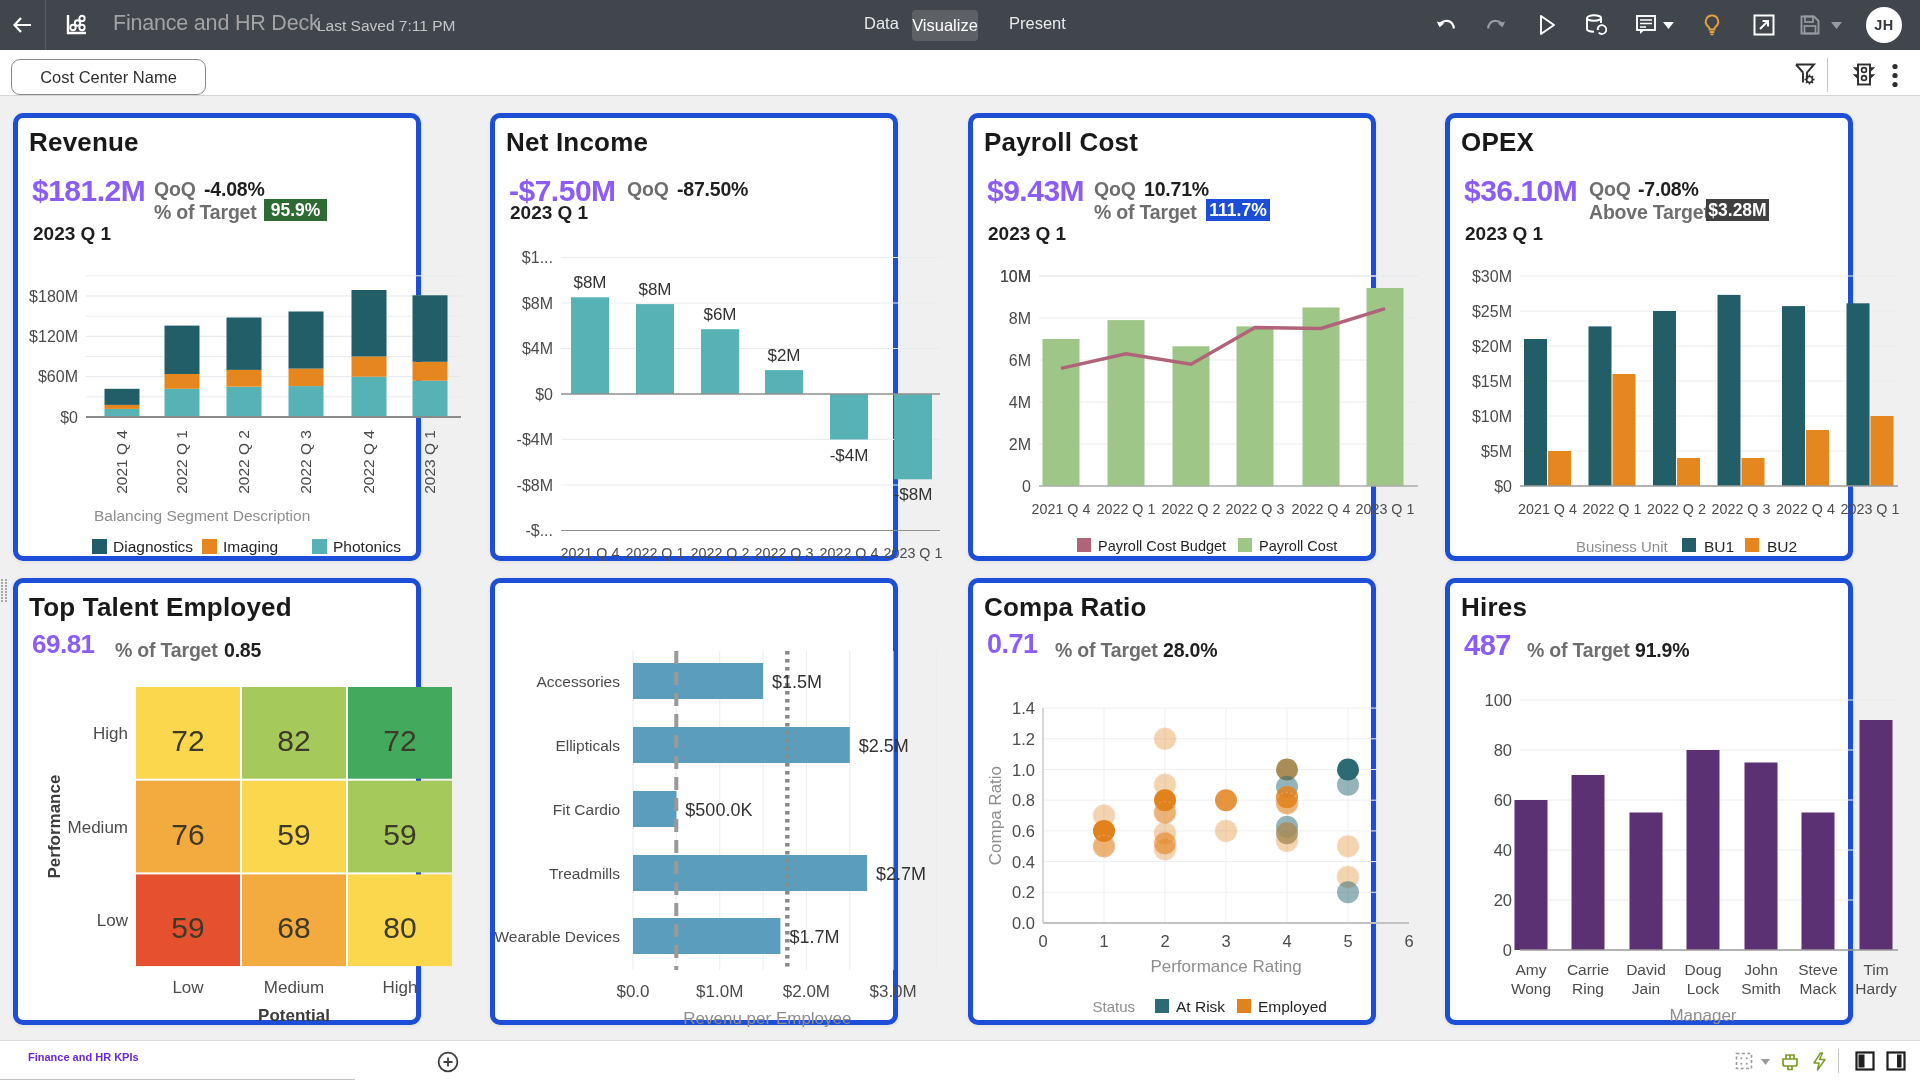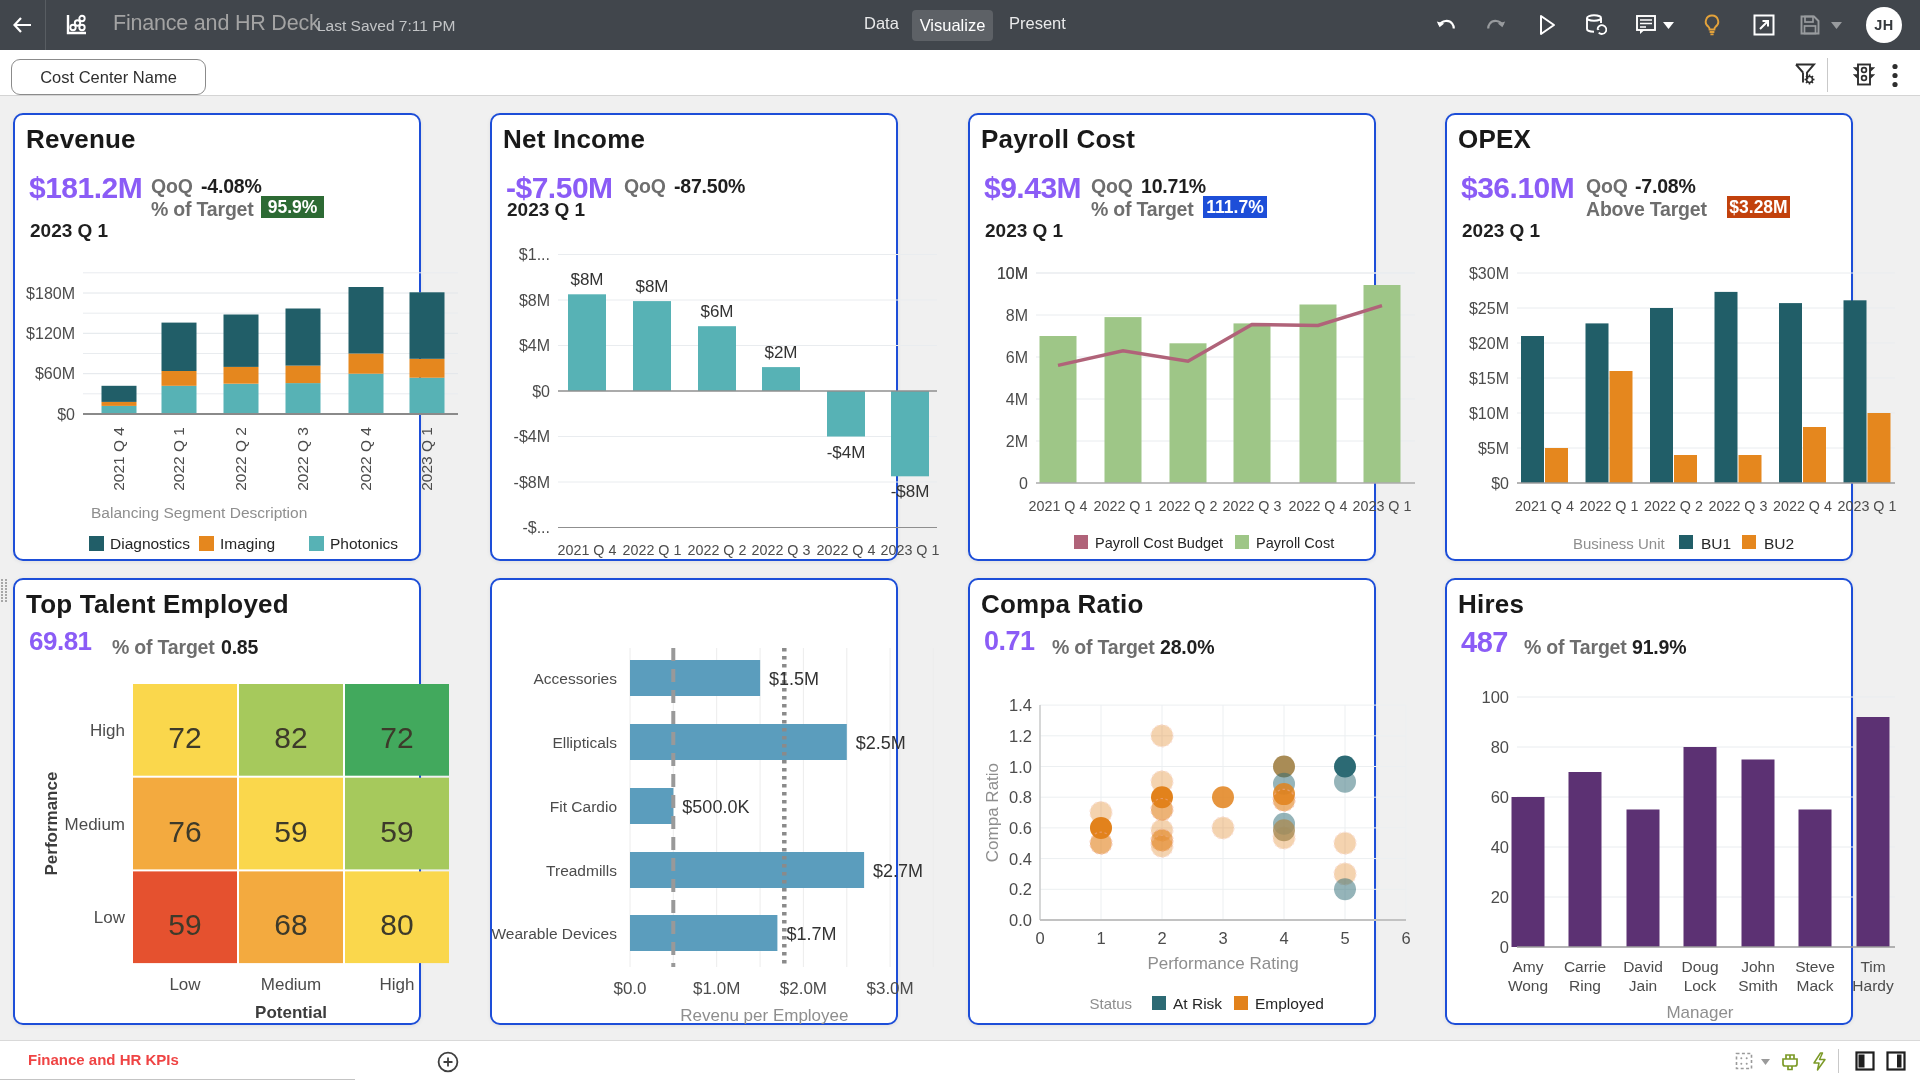--- a/index.html
+++ b/index.html
@@ -3,21 +3,21 @@
 <style>
 * { margin:0; padding:0; box-sizing:border-box; }
 html,body { width:1920px; height:1080px; overflow:hidden;
   font-family:"Liberation Sans", sans-serif; background:#f0f0f0; }
 #topbar { position:absolute; left:0; top:0; width:1920px; height:50px; background:#41464C; }
 #filterbar { position:absolute; left:0; top:50px; width:1920px; height:46px;
   background:#ffffff; border-bottom:1px solid #d4d4d4; }
 #canvas { position:absolute; left:0; top:100px; width:1920px; height:940px; background:#f0f0f0; }
 #bottombar { position:absolute; left:0; top:1040px; width:1920px; height:40px;
   background:#ffffff; border-top:1px solid #d9d9d9; }
-.card { position:absolute; width:408px; background:#ffffff; border:2px solid #1d4ed8;
+.card { position:absolute; width:408px; background:#ffffff; border:5px solid #1d4ed8;
   border-radius:10px; box-shadow:0 1px 4px rgba(0,0,0,0.07); }
 .card svg { position:absolute; left:0; top:0; }
 .ttl { position:absolute; left:11px; top:9px; font-size:26px; font-weight:bold; color:#191919; letter-spacing:0.2px;}
 .big { position:absolute; left:14px; font-size:30px; font-weight:bold; color:#8b5cf6; letter-spacing:-0.5px; }
 .qlab { color:#6e6e6e; font-weight:bold; }
 .qval { color:#1f1f1f; font-weight:bold; }
 .kpi  { position:absolute; font-size:19.5px; white-space:nowrap; letter-spacing:-0.2px; }
 .badge { position:absolute; font-size:17.5px; font-weight:bold; color:#fff; height:22px; line-height:22px; text-align:center; }
 .qtr  { position:absolute; left:15px; font-size:19px; font-weight:bold; color:#1f1f1f; }
 .pill { position:absolute; top:9px; height:36px; border:1px solid #8b8b8b; border-radius:9px;
@@ -32,21 +32,21 @@
     <svg style="position:absolute;left:66px;top:14px" width="22" height="21" viewBox="0 0 22 21">
       <path d="M2 1 V19 H20" stroke="#ffffff" stroke-width="2.4" fill="none"></path>
       <circle cx="7" cy="13.5" r="2.7" stroke="#ffffff" stroke-width="1.9" fill="none"></circle>
       <circle cx="11.5" cy="9" r="2.7" stroke="#ffffff" stroke-width="1.9" fill="none"></circle>
       <circle cx="16" cy="4.5" r="2.7" stroke="#ffffff" stroke-width="1.9" fill="none"></circle>
       <circle cx="16" cy="13.5" r="2.7" stroke="#ffffff" stroke-width="1.9" fill="none"></circle>
     </svg>
     <div style="position:absolute;left:101px;top:11px;font-size:21.5px;color:#a3a3a3;letter-spacing:-0.2px;margin-left:12px;">Finance and HR Deck</div>
     <div style="position:absolute;left:317px;top:17px;font-size:15.5px;color:#c2c4c6;">Last Saved 7:11 PM</div>
     <div style="position:absolute;left:864px;top:14px;font-size:16.5px;color:#e9eaeb;">Data</div>
-    <div style="position:absolute;left:912px;top:10px;width:81px;height:31px;background:#5D6166;border-radius:4px;color:#ffffff;font-size:16.5px;text-align:center;line-height:31px;">Visualize</div>
+    <div style="position:absolute;left:912px;top:10px;width:66px;height:31px;background:#5D6166;border-radius:4px;color:#ffffff;font-size:16.5px;text-align:center;line-height:31px;">Visualize</div>
     <div style="position:absolute;left:1009px;top:14px;font-size:16.5px;color:#e9eaeb;">Present</div>
     <svg style="position:absolute;left:1436px;top:17px" width="20" height="16" viewBox="0 0 20 16">
       <path d="M3.2 8.2 C6 3.2, 13 2.6, 16.2 6.6 C17.3 8 17.8 9.6 17.8 11.6" stroke="#ffffff" stroke-width="2.2" fill="none"></path>
       <path d="M0.8 4.6 L3.6 10.2 L8.2 6.4 Z" fill="#ffffff"></path>
     </svg>
     <svg style="position:absolute;left:1486px;top:17px" width="20" height="16" viewBox="0 0 20 16">
       <path d="M16.8 8.2 C14 3.2, 7 2.6, 3.8 6.6 C2.7 8 2.2 9.6 2.2 11.6" stroke="#989b9e" stroke-width="2.2" fill="none"></path>
       <path d="M19.2 4.6 L16.4 10.2 L11.8 6.4 Z" fill="#989b9e"></path>
     </svg>
     <svg style="position:absolute;left:1538px;top:14px" width="18" height="22" viewBox="0 0 18 22">
@@ -253,21 +253,21 @@
         <rect x="265.0" y="420.0" width="14.0" height="14.0" fill="#9EC687"></rect>
         <text x="286" y="433" font-size="14.5" fill="#262626" text-anchor="start" font-family="&quot;Liberation Sans&quot;, sans-serif">Payroll Cost</text>
       </svg>
     </div>
     <div class="card" style="left:1445px;top:13px;height:448px;">
       <div class="ttl">OPEX</div>
       <div class="big" style="top:56px;">$36.10M</div>
       <div class="kpi" style="left:139px;top:60px;"><span class="qlab">QoQ</span></div>
       <div class="kpi" style="left:188px;top:60px;"><span class="qval">-7.08%</span></div>
       <div class="kpi" style="left:139px;top:83px;"><span class="qlab">Above Target</span></div>
-      <div class="badge" style="left:280px;top:81px;width:63px;background:#c2410c;">$3.28M</div>
+      <div class="badge" style="left:256px;top:81px;width:63px;background:#404040;">$3.28M</div>
       <div class="qtr" style="top:105px;">2023 Q 1</div>
       <svg width="465" height="448" viewBox="0 0 465 448">
         <text x="62" y="373.5" font-size="16" fill="#4c4c4c" text-anchor="end" font-family="&quot;Liberation Sans&quot;, sans-serif">$0</text>
         <line x1="70.0" y1="333.0" x2="448.0" y2="333.0" stroke="#e9ecef" stroke-width="1"></line>
         <text x="62" y="338.5" font-size="16" fill="#4c4c4c" text-anchor="end" font-family="&quot;Liberation Sans&quot;, sans-serif">$5M</text>
         <line x1="70.0" y1="298.0" x2="448.0" y2="298.0" stroke="#e9ecef" stroke-width="1"></line>
         <text x="62" y="303.5" font-size="16" fill="#4c4c4c" text-anchor="end" font-family="&quot;Liberation Sans&quot;, sans-serif">$10M</text>
         <line x1="70.0" y1="263.0" x2="448.0" y2="263.0" stroke="#e9ecef" stroke-width="1"></line>
         <text x="62" y="268.5" font-size="16" fill="#4c4c4c" text-anchor="end" font-family="&quot;Liberation Sans&quot;, sans-serif">$15M</text>
         <line x1="70.0" y1="228.0" x2="448.0" y2="228.0" stroke="#e9ecef" stroke-width="1"></line>
@@ -496,21 +496,21 @@
       <circle cx="6" cy="14" r="1" fill="#8f8f8f"></circle>
       <circle cx="2" cy="17" r="1" fill="#8f8f8f"></circle>
       <circle cx="6" cy="17" r="1" fill="#8f8f8f"></circle>
       <circle cx="2" cy="20" r="1" fill="#8f8f8f"></circle>
       <circle cx="6" cy="20" r="1" fill="#8f8f8f"></circle>
       <circle cx="2" cy="23" r="1" fill="#8f8f8f"></circle>
       <circle cx="6" cy="23" r="1" fill="#8f8f8f"></circle>
     </svg>
   </div>
 <div id="bottombar">
-    <div style="position:absolute;left:28px;top:10px;font-size:15px;font-weight:bold;color:#ef4444;">Finance and HR KPIs</div>
+    <div style="position:absolute;left:28px;top:10px;font-size:11px;font-weight:bold;color:#6d28d9;">Finance and HR KPIs</div>
     <div style="position:absolute;left:0px;top:38px;width:355px;height:2px;background:#c4c4c4"></div>
     <svg style="position:absolute;left:437px;top:10px" width="22" height="22" viewBox="0 0 22 22">
       <circle cx="11" cy="11" r="9.4" stroke="#3f3f3f" stroke-width="1.8" fill="none"></circle>
       <path d="M11 6.5 V15.5 M6.5 11 H15.5" stroke="#3f3f3f" stroke-width="1.8"></path>
     </svg>
     <svg style="position:absolute;left:1735px;top:11px" width="18" height="18" viewBox="0 0 18 18">
       <rect x="1.5" y="1.5" width="15" height="15" fill="none" stroke="#9a9a9a" stroke-width="1.6" stroke-dasharray="3,2.4"></rect>
       <circle cx="6.3" cy="6.3" r="1" fill="#9a9a9a"></circle>
       <circle cx="11.7" cy="6.3" r="1" fill="#9a9a9a"></circle>
       <circle cx="6.3" cy="11.7" r="1" fill="#9a9a9a"></circle>

